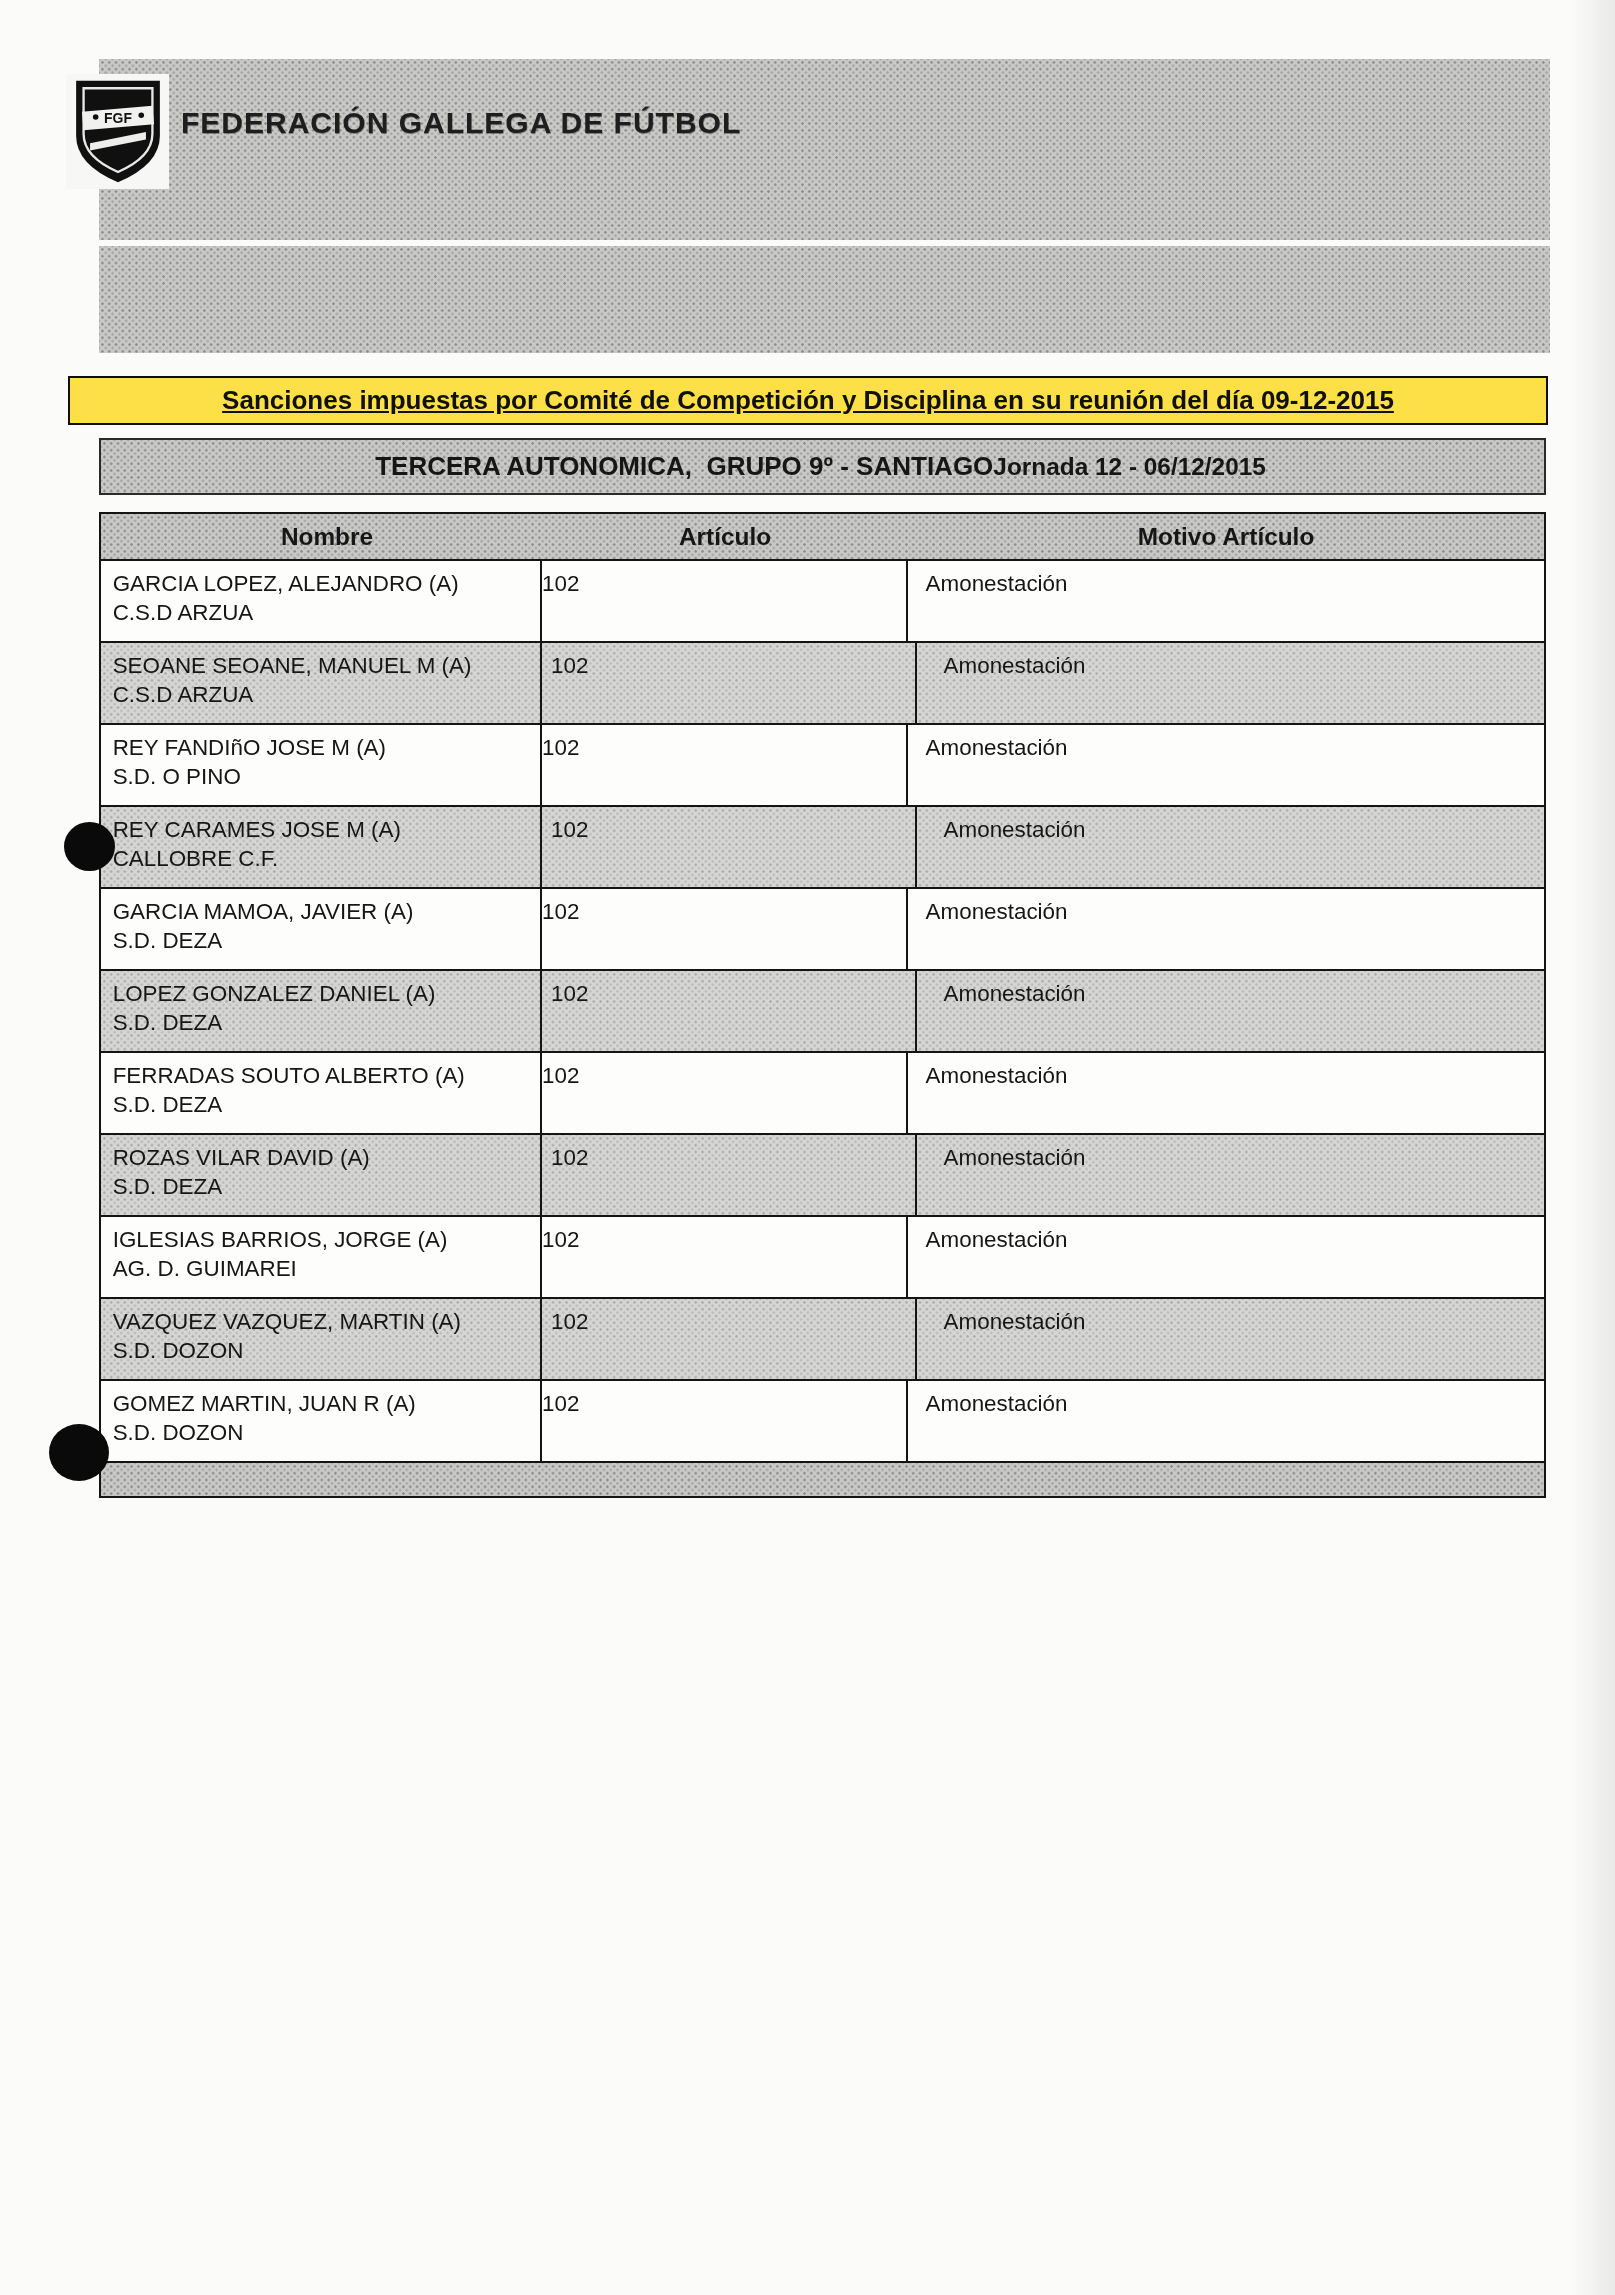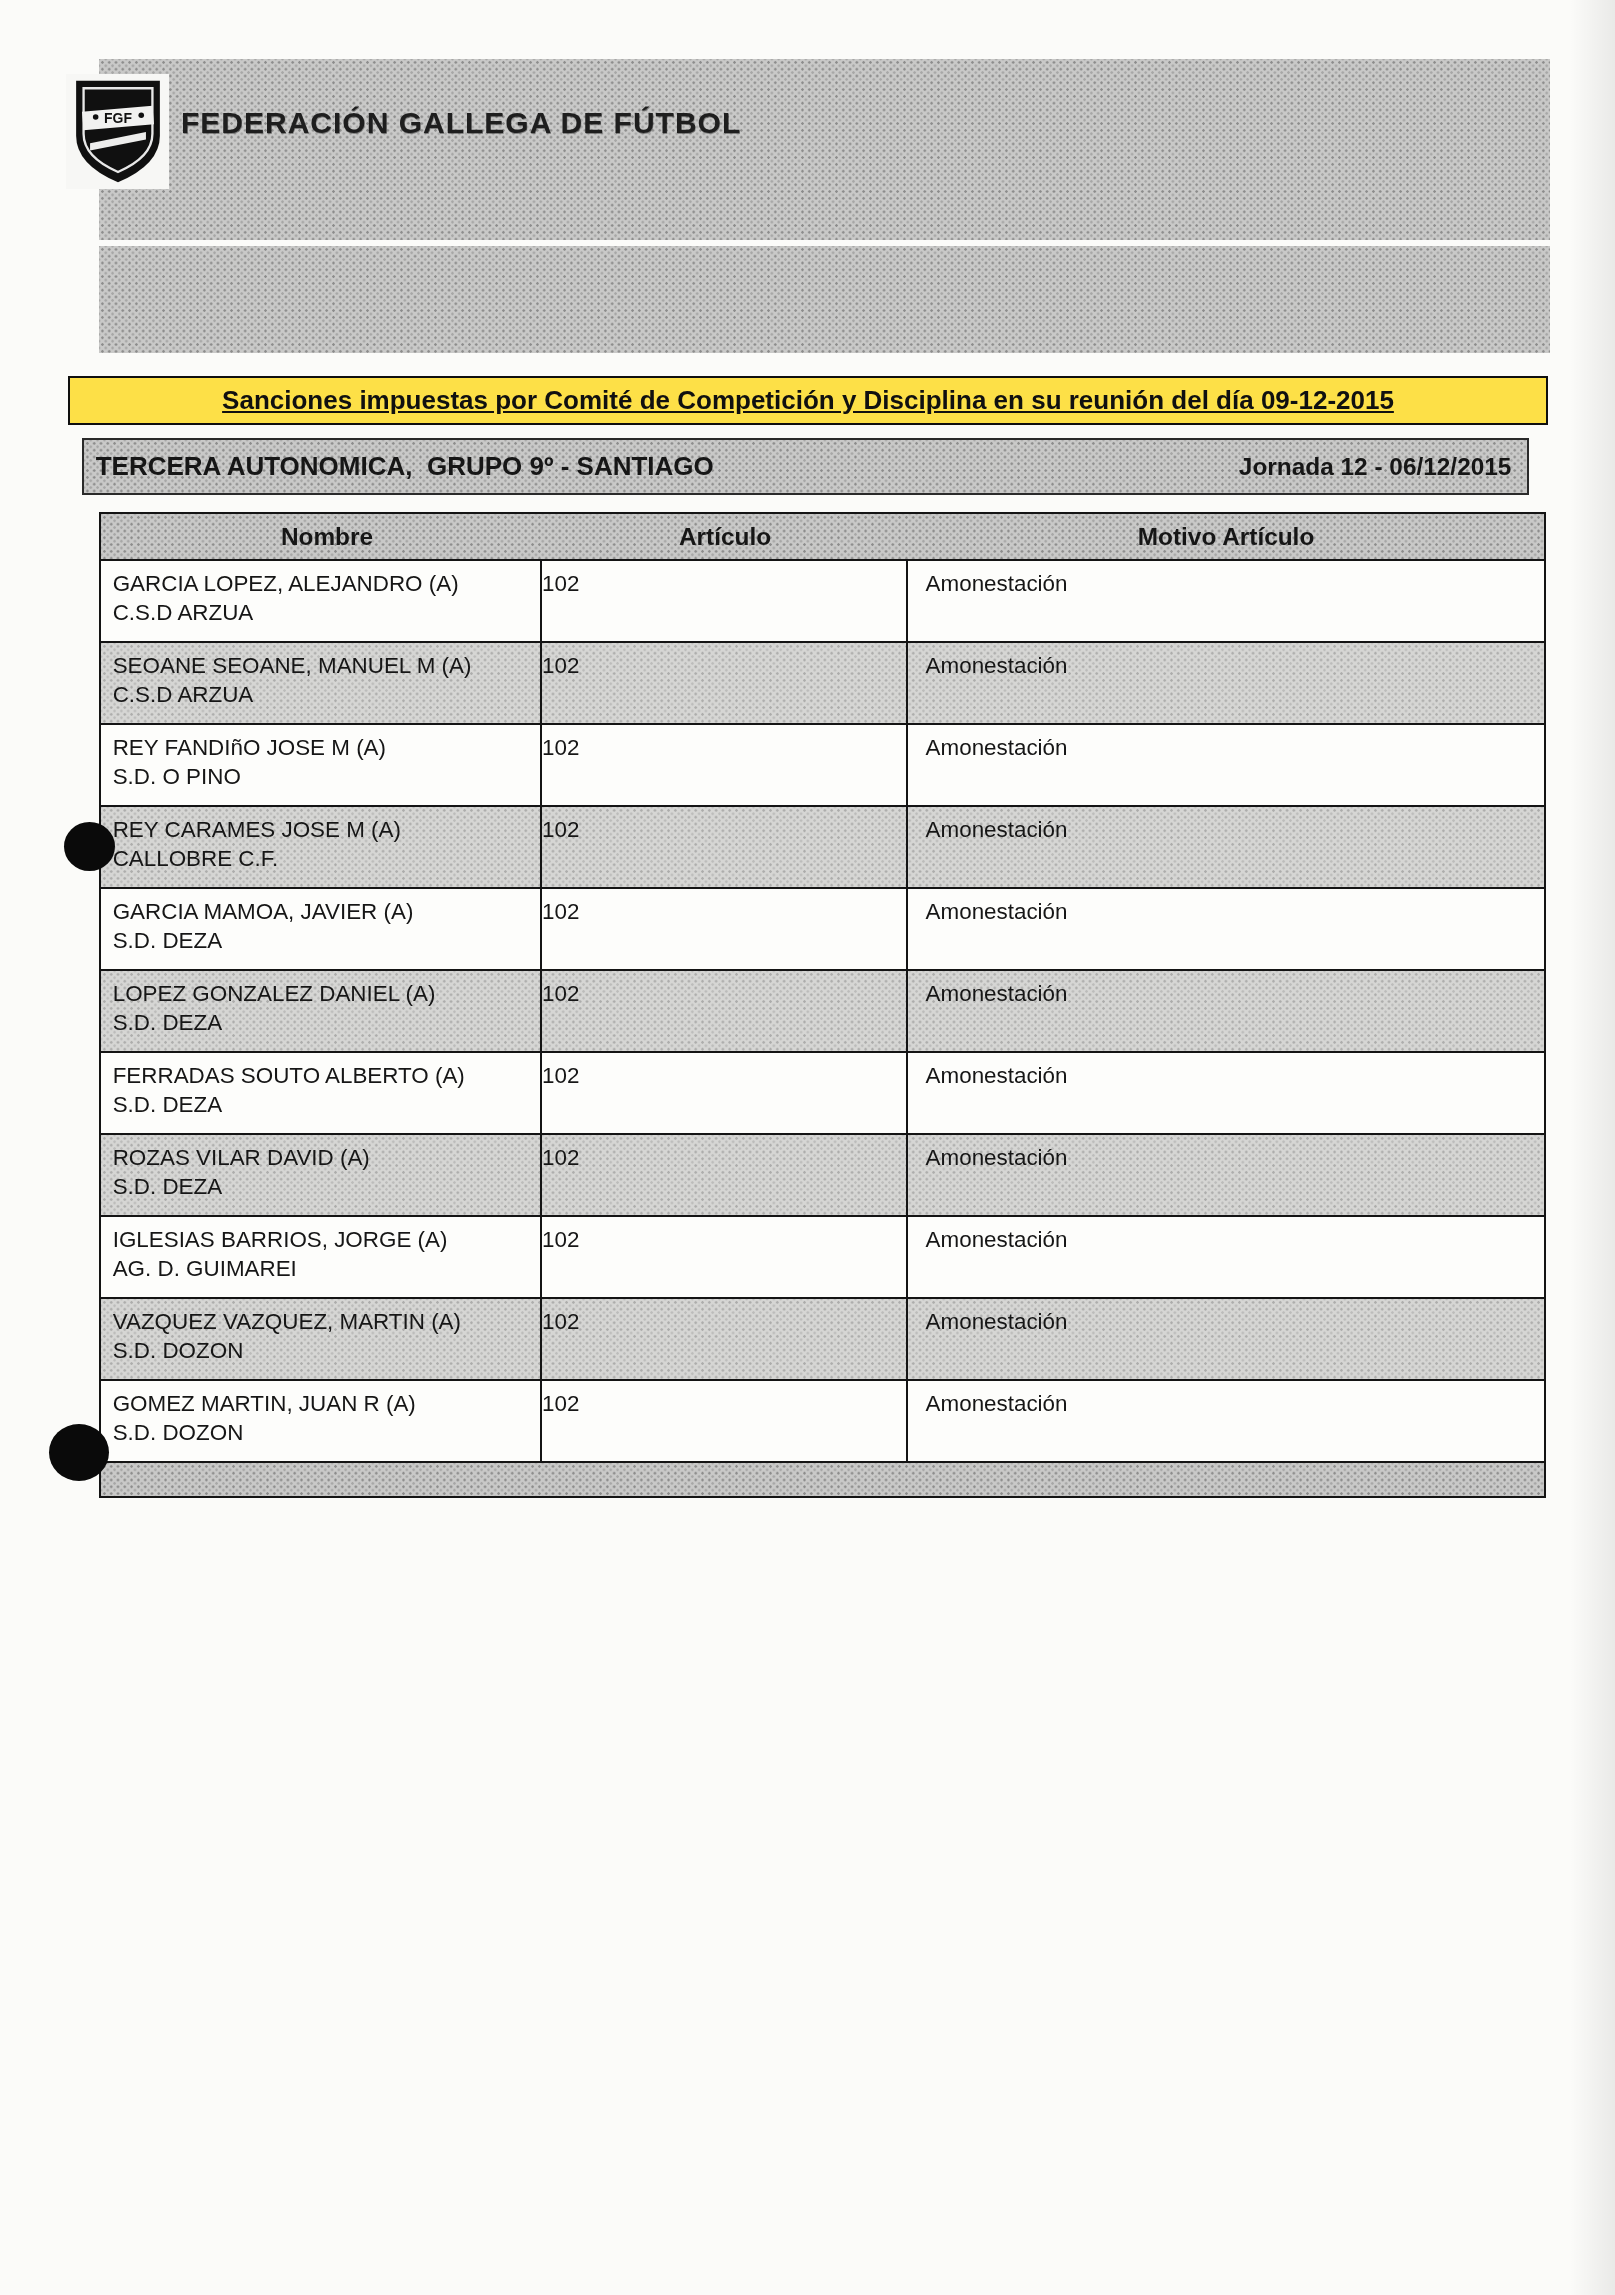--- a/index.html
+++ b/index.html
@@ -37,23 +37,23 @@
   .doc-title-box {
     position:absolute; left:68px; top:376px; width:1480px; height:49px;
     border:2.9px solid #0f0f0f; background:#fde047; box-sizing:border-box;
     display:flex; align-items:center; justify-content:center;
   }
   .doc-title-text {
     font-size:26px; font-weight:bold; text-decoration:underline; color:#101010;
   }
 
   .subheader {
-    position:absolute; left:82px; top:438px; width:1447px; height:57px;
+    position:absolute; left:99px; top:438px; width:1447px; height:57px;
     box-sizing:border-box; border:2px solid #2a2a2a;
-    display:flex; align-items:center; justify-content:space-between;
+    display:flex; align-items:center; justify-content:center;
     padding:0 15.6px 0 11.7px;
   }
   .subheader .left  { font-size:26px; font-weight:bold; white-space:pre; }
   .subheader .right { font-size:24.4px; font-weight:bold; }
 
   .sanctions-table {
     position:absolute; left:99px; top:512px; width:1447px;
     border:2.9px solid #141414; box-sizing:border-box;
     background:#fdfdfb;
   }
@@ -72,20 +72,21 @@
     border-bottom:2px solid #141414;
     background:#fdfdfb;
   }
   .trow.alt {
     background-color:#d6d6d4;
     background-image:
       radial-gradient(rgba(95,95,95,.35) 1px, transparent 1.5px),
       radial-gradient(rgba(120,120,120,.28) 1px, transparent 1.5px);
     background-size:6.8px 6.8px;
     background-position:0 0, 3.4px 3.4px;
+    gap:9px;
   }
   .cell { box-sizing:border-box; }
   .c-name {
     width:441px; border-right:2px solid #141414;
     padding:7.8px 7.8px 5.9px 11.7px;
     font-size:22.4px; line-height:29px;
   }
   .c-art {
     width:366px; border-right:2px solid #141414;
     padding-top:9.8px; font-size:22.4px;

